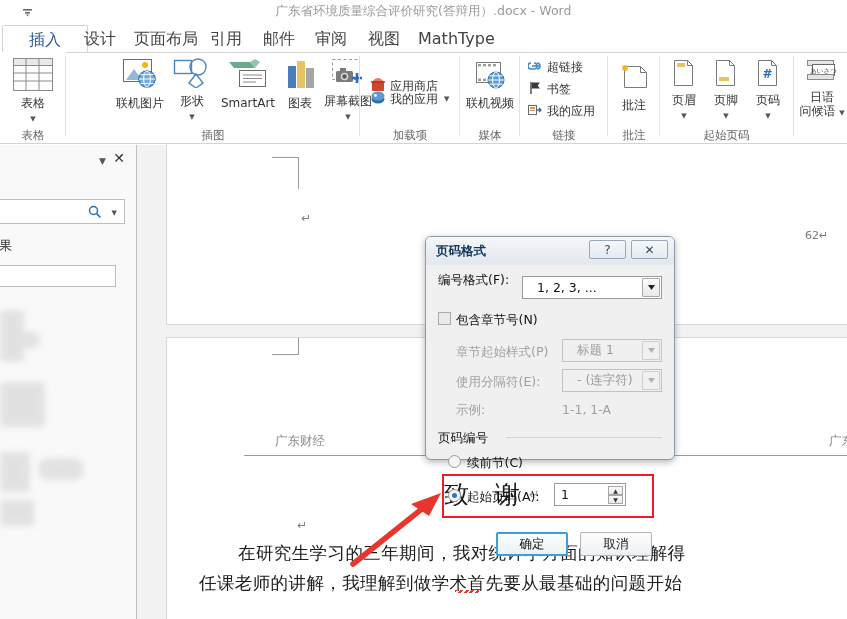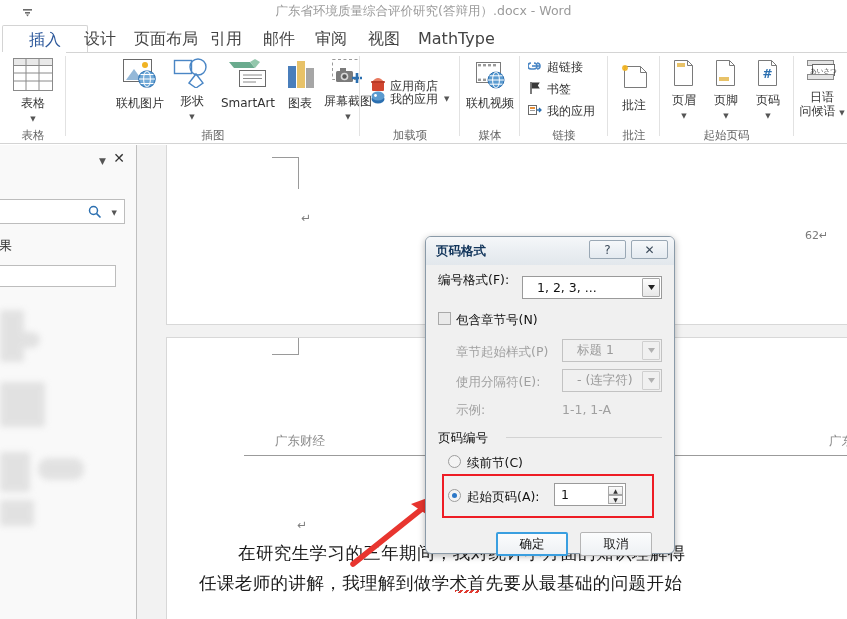--- a/index.html
+++ b/index.html
@@ -123,21 +123,21 @@
   }
   .thanks .pc { font-size:13px; color:#9a9a9a; letter-spacing:0; vertical-align:4px; }
   .body-line {
     position:absolute; font-size:17.5px; color:#1b1b1b; white-space:nowrap;
     letter-spacing:0.4px;
   }
   .squiggle { position:absolute; height:3px; }
 
   
   .dialog {
-    position:absolute; left:425px; top:236px; width:250px; height:318px;
+    position:absolute; left:425px; top:236px; width:250px; height:224px;
     background:#f0f0f0; border:1px solid #8a9aa8; border-radius:6px;
     box-shadow:0 2px 7px rgba(0,0,0,.30);
   }
   .dlg-title {
     position:absolute; left:0; top:0; width:100%; height:28px;
     background:linear-gradient(to bottom,#f5f7f9 0%,#eaeef2 52%,#e2e7ec 100%);
     border-radius:5px 5px 0 0;
   }
   .dlg-title .t {
     position:absolute; left:10px; top:6px; font-size:12.5px; color:#12355b; font-weight:bold;

